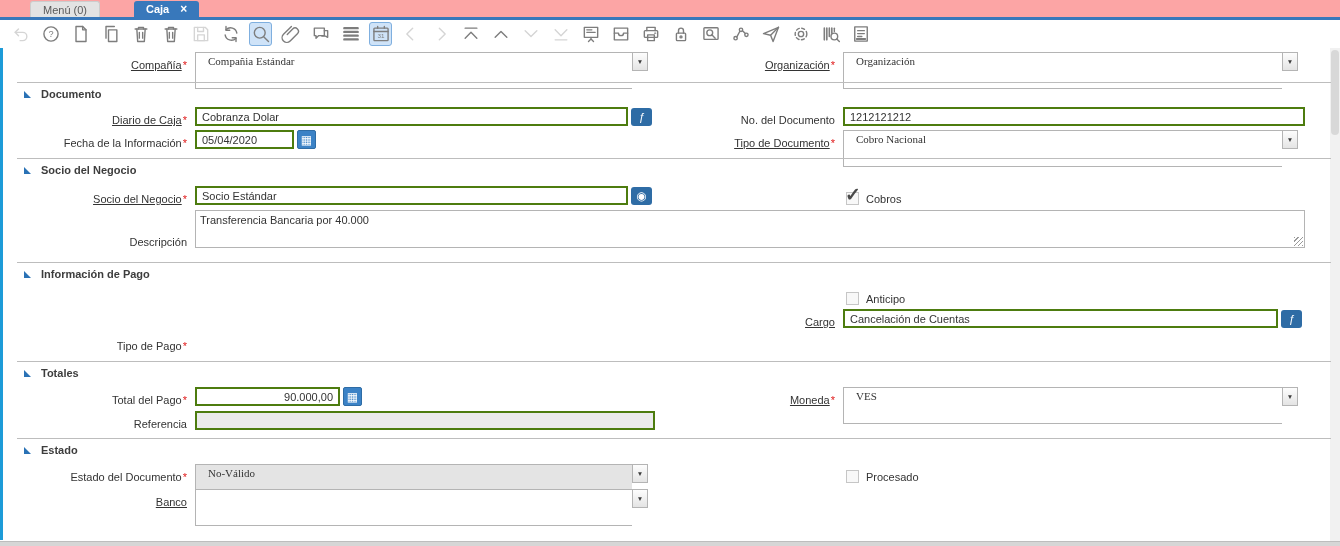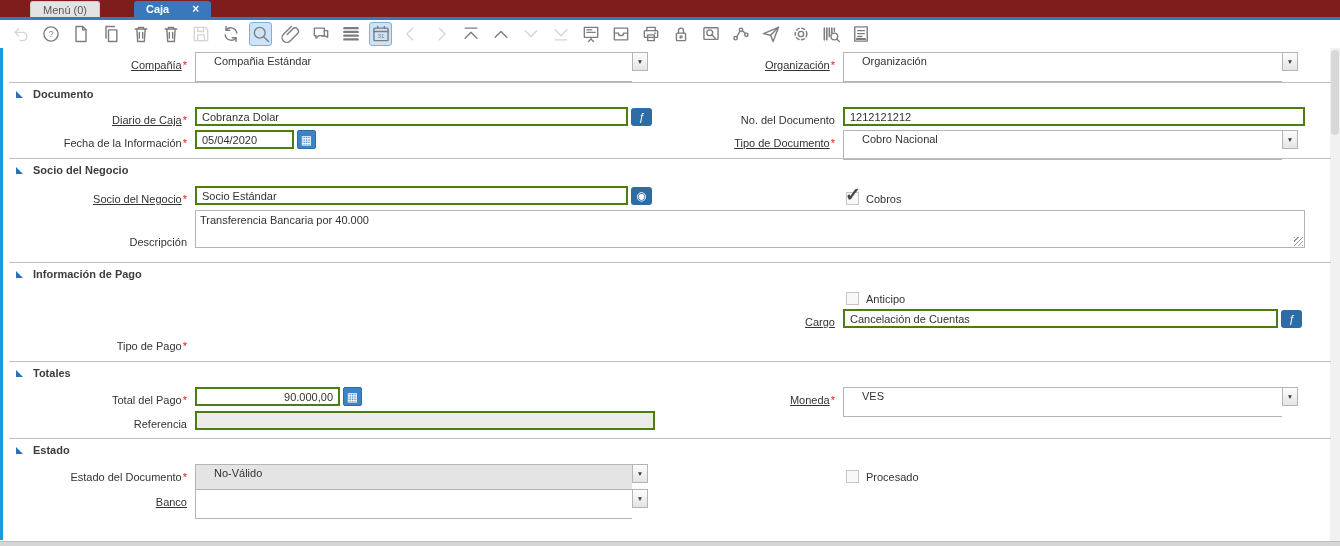--- a/index.html
+++ b/index.html
@@ -1,64 +1,64 @@
 <!DOCTYPE html>
 <html><head>
 <meta charset="utf-8">
 <style>
   * { box-sizing: border-box; margin: 0; padding: 0; }
   html,body { width:1340px; height:546px; overflow:hidden; background:#fff;
     font-family:"Liberation Sans", sans-serif; font-size:11px; color:#333; }
 
   
-  .tabbar { position:relative; height:17px; background:#7f1d1d; }
+  .tabbar { position:relative; height:17px; background:#fca5a5; }
   .tab { position:absolute; top:1px; height:16px; line-height:16px; padding:0 12px;
     border-radius:3px 3px 0 0; font-size:11px; cursor:default; }
   .tab-menu { left:30px; background:#e3e3e3; border:1px solid #cdcdcd; border-bottom:none; color:#5a5a5a; }
-  .tab-caja { left:134px; background:#3878bb; color:#fff; font-weight:bold; display:flex; align-items:center; gap:23px; }
+  .tab-caja { left:134px; background:#3878bb; color:#fff; font-weight:bold; display:flex; align-items:center; gap:11px; }
   .tab-close { font-size:12px; font-weight:bold; line-height:10px; }
   .tabline { height:3px; background:#3878bb; }
 
   
   .toolbar { height:28px; display:flex; align-items:center; padding-left:9px; background:#fff; }
   .tb { width:23px; height:24px; margin-right:7px; display:flex; align-items:center; justify-content:center;
     color:#7d7d7d; border:1px solid transparent; border-radius:3px; }
   .tb svg { width:20px; height:20px; }
   .tb.disabled { color:#d5d5d5; }
   .tb.hl { background:#cfe3f8; border-color:#7fafdf; }
   .tb svg * { vector-effect:non-scaling-stroke; }
 
   
   .form { position:relative; height:493px; background:#fff; }
   .bluebar { position:absolute; left:0; top:0; bottom:1px; width:3px; background:#1d9bd8; }
   .bottombar { position:absolute; left:0; right:0; bottom:-5px; height:5px; background:#d6d6d6; border-top:1px solid #bdbdbd; }
   .vscroll { position:absolute; right:0; top:0; bottom:0; width:10px; background:#f1f1f1; }
   .vthumb { position:absolute; left:1px; right:1px; top:2px; height:85px; background:#d8d8d8; border-radius:4px; }
 
-  .sec { position:absolute; left:9px; right:9px; border-top:1px solid #bdbdbd; height:22px; }
+  .sec { position:absolute; left:17px; right:9px; border-top:1px solid #bdbdbd; height:22px; }
   .sec .tri { position:absolute; left:7px; top:8px; width:0; height:0;
     border-left:7px solid #2a72b5; border-top:7px solid transparent; }
   .sec .t { position:absolute; left:24px; top:5px; font-weight:bold; color:#3d3d3d; }
 
   .fg { position:absolute; display:flex; align-items:flex-end; height:19px; }
   .fg-l { left:0; }
   .fg-r { left:650px; }
   .lbl { width:195px; padding-right:8px; text-align:right; color:#333; white-space:nowrap; }
   .fg-r .lbl { width:193px; }
   .lbl .u { text-decoration:underline; }
   .req { color:#e01818; margin-left:1px; }
 
   .tf { height:19px; line-height:17px; border:2px solid #4d7c0f; background:#fff; padding:0 5px;
     white-space:nowrap; overflow:hidden; }
   .tf.num { text-align:right; }
   .tf.dis { background:#ebebeb; color:#555; }
 
   .combo { display:flex; height:19px; }
   .combo .val { flex:1; border:1px solid #b4b4b4; border-right:none; background:#fff;
-    height:30px; line-height:17px; padding:0 18px; white-space:nowrap; overflow:hidden; }
+    height:37px; line-height:17px; padding:0 12px; white-space:nowrap; overflow:hidden;font-family:Liberation Serif, serif; }
   .combo .val.dis { background:#e4e4e4; }
   .combo .dbtn { width:16px; height:19px; border:1px solid #b4b4b4;
     background:linear-gradient(#fdfdfd,#e4e4e4); display:flex; align-items:center; justify-content:center;
     font-size:6.5px; color:#3c3c3c; }
 
   .bbtn { width:21px; height:18px; margin-left:3px; background:#2e6ca5; border-radius:3px; color:#fff;
     display:flex; align-items:center; justify-content:center; font-size:11px; font-style:italic; }
   .bbtn.sq { font-style:normal; font-size:12px; }
   .dtbtn { width:19px; height:19px; margin-left:3px; background:#3b82c6; border:1px solid #2e6ca5;
     border-radius:2px; color:#fff; display:flex; align-items:center; justify-content:center; font-size:12px; }

